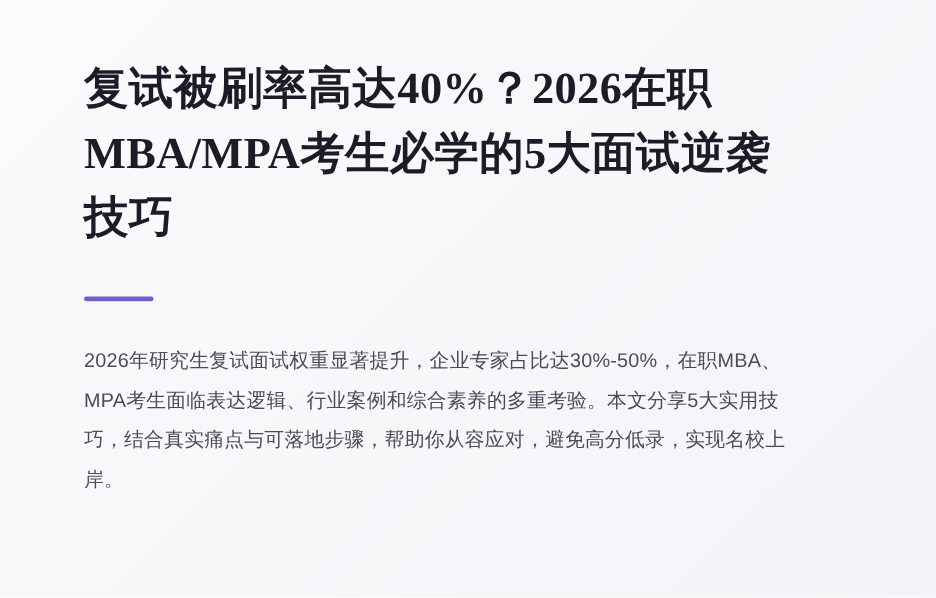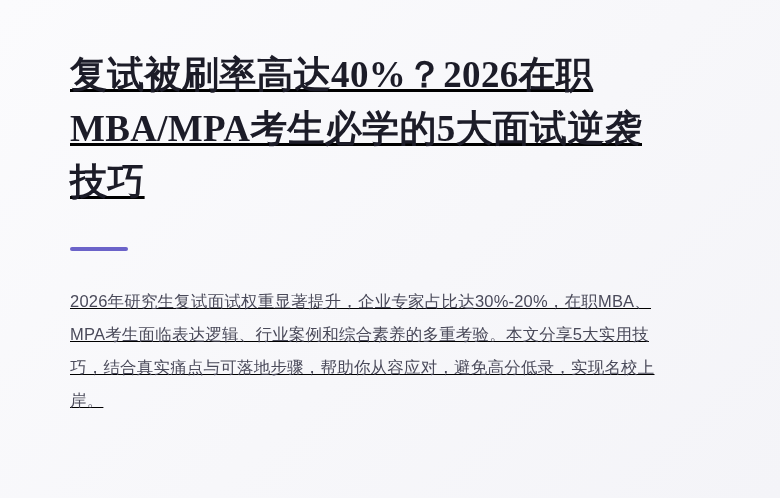--- a/index.html
+++ b/index.html
@@ -14,21 +14,20 @@
     font-family: "Liberation Sans", sans-serif;
   }
   .card {
     position: relative;
     width: 780px;
     height: 498px;
     box-sizing: border-box;
     background: linear-gradient(135deg, #fbfbfd 0%, #f7f7fa 55%, #f4f4f8 100%);
     padding: 48px 102px 0 70px;
     overflow: hidden;
-    text-decoration: underline;
   }
   .card::before {
     content: "";
     position: absolute;
     left: 0;
     top: 0;
     width: 6px;
     height: 100%;
     background: transparent;
   }
@@ -58,14 +57,14 @@
     max-width: 645px;
     letter-spacing: 0.2px;
   }
 </style>
 </head>
 <body>
 
 <div class="card">
   <h1 class="title">复试被刷率高达40%？2026在职MBA/MPA考生必学的5大面试逆袭技巧</h1>
   <div class="divider" style="background: rgb(107, 99, 201);"></div>
-  <p class="body-text">2026年研究生复试面试权重显著提升，企业专家占比达30%-20%，在职MBA、MPA考生面临表达逻辑、行业案例和综合素养的多重考验。本文分享5大实用技巧，结合真实痛点与可落地步骤，帮助你从容应对，避免高分低录，实现名校上岸。</p>
+  <p class="body-text">2026年研究生复试面试权重显著提升，企业专家占比达30%-50%，在职MBA、MPA考生面临表达逻辑、行业案例和综合素养的多重考验。本文分享5大实用技巧，结合真实痛点与可落地步骤，帮助你从容应对，避免高分低录，实现名校上岸。</p>
 </div>
 
 </body></html>

